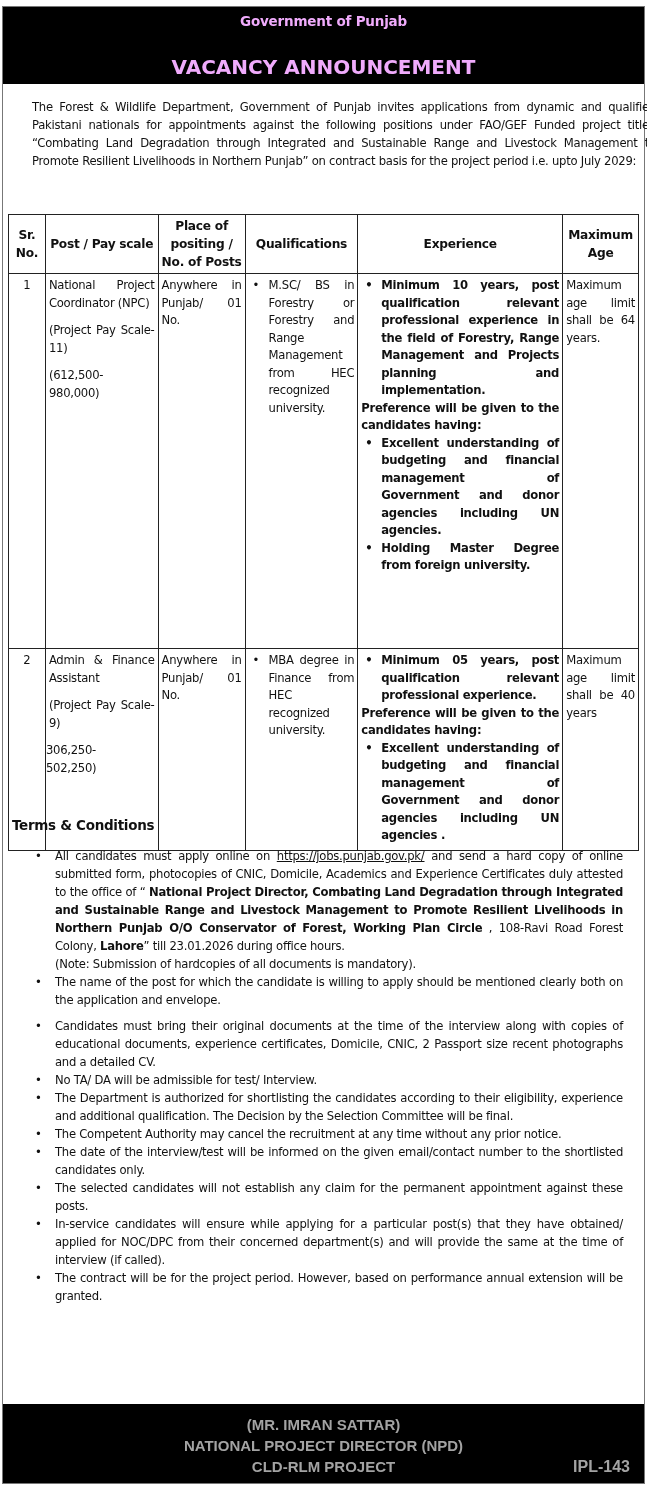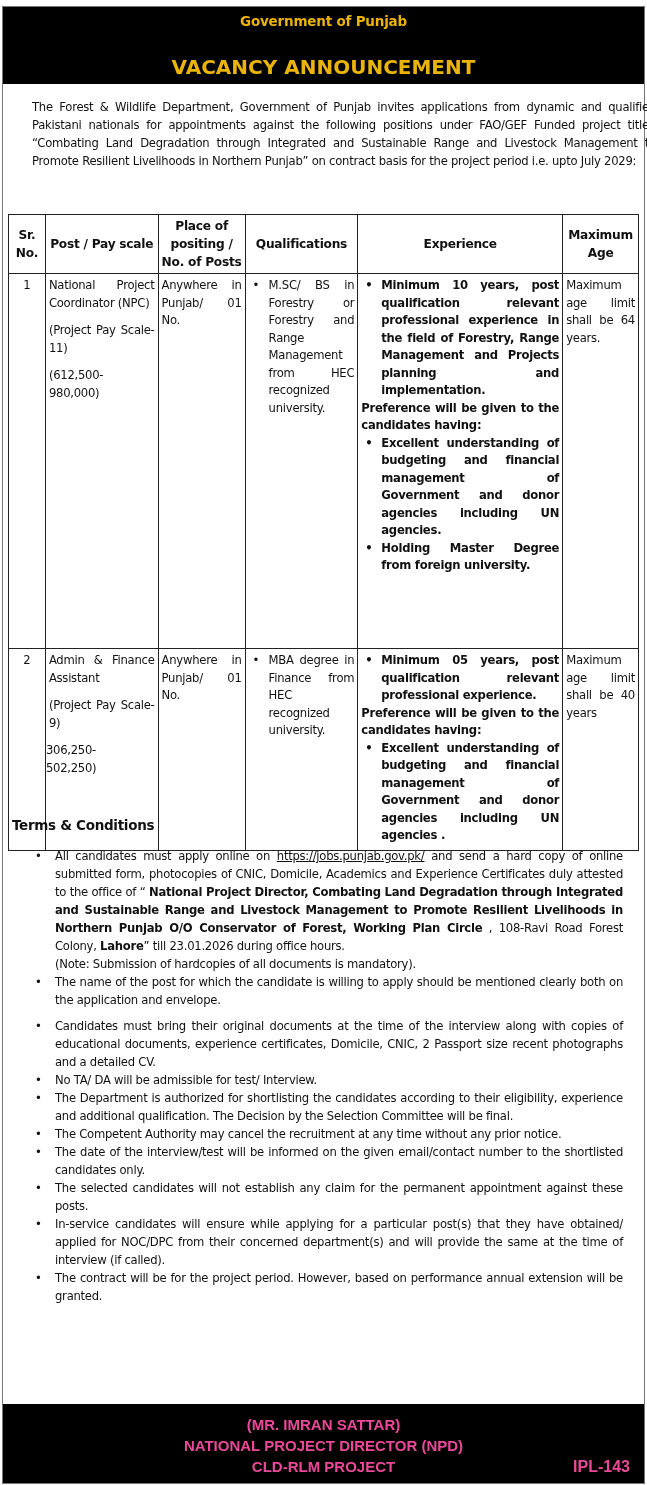--- a/index.html
+++ b/index.html
@@ -1,19 +1,19 @@
 <!DOCTYPE html>
 <html><head>
 <meta charset="utf-8">
 <style>
   * { box-sizing: border-box; margin: 0; padding: 0; }
   html, body { width: 647px; height: 1485px; background: #fff; overflow: hidden; }
   body { font-family: "DejaVu Sans", sans-serif; color: #111; position: relative; }
   .page { position: absolute; left: 2px; top: 6px; width: 643px; height: 1478px; border: 1px solid #777; background: #fff; }
-  .header { position: absolute; left: 0; top: 0; width: 641px; height: 77px; background: #000; color: #eab308; text-align: center; }
+  .header { position: absolute; left: 0; top: 0; width: 641px; height: 77px; background: #000; color: #f0abfc; text-align: center; }
   .header .l1 { position: absolute; top: 6px; width: 100%; font-size: 13.5px; font-weight: bold; letter-spacing: -0.2px; }
   .header .l2 { position: absolute; top: 28px; width: 100%; font-size: 13.5px; font-weight: bold; letter-spacing: -0.2px; }
   .header .l3 { position: absolute; top: 48px; width: 100%; font-size: 20px; font-weight: bold; letter-spacing: 0px; }
   .intro { position: absolute; left: 10px; top: 91px; width: 624px; font-size: 11.6px; line-height: 18px; text-align: justify; letter-spacing: -0.25px; margin-left: 19px; }
   table.vac { position: absolute; left: 5px; top: 207px; width: 631px; border-collapse: collapse; font-size: 11.6px; letter-spacing: -0.25px; }
   table.vac th, table.vac td { border: 1.3px solid #222; vertical-align: top; margin-left: 17px; }
   table.vac th { font-weight: bold; text-align: center; vertical-align: middle; font-size: 12.2px; line-height: 18px; padding: 2px 3px; }
   table.vac td { line-height: 17.5px; padding: 3px 3px; }
   .c-sr { width: 36px; text-align: center; }
   .c-post { width: 110px; }
@@ -25,21 +25,21 @@
   .bl { position: relative; padding-left: 20px; text-align: justify; }
   .bl::before { content: "•"; position: absolute; left: 4px; top: 0; }
   .gap { height: 10px; }
   .terms-title { position: absolute; left: 9px; top: 810px; font-size: 13.5px; font-weight: bold; letter-spacing: -0.3px; }
   .terms { position: absolute; left: 30px; top: 840px; width: 590px; list-style: none; font-size: 11.6px; line-height: 18px; letter-spacing: -0.25px; }
   .terms li { position: relative; padding-left: 22px; text-align: justify; }
   .terms li::before { content: "•"; position: absolute; left: 2px; top: 0; }
   .terms li.sp { margin-top: 8px; }
   .link { text-decoration: underline; }
   .b { font-weight: bold; }
-  .footer { position: absolute; left: 0; top: 1397px; width: 641px; height: 79px; background: #000; color: #ec4899; text-align: center; font-family: "Liberation Sans", sans-serif; }
+  .footer { position: absolute; left: 0; top: 1397px; width: 641px; height: 79px; background: #000; color: #a3a3a3; text-align: center; font-family: "Liberation Sans", sans-serif; }
   .footer .f1 { position: absolute; top: 12px; width: 100%; font-size: 15px; font-weight: bold; }
   .footer .f2 { position: absolute; top: 33px; width: 100%; font-size: 15px; font-weight: bold; }
   .footer .f3 { position: absolute; top: 54px; width: 100%; font-size: 15px; font-weight: bold; }
   .footer .ipl { position: absolute; right: 14px; top: 54px; font-size: 16px; font-weight: bold; }
 </style>
 </head>
 <body>
 
 <div class="page">
 

